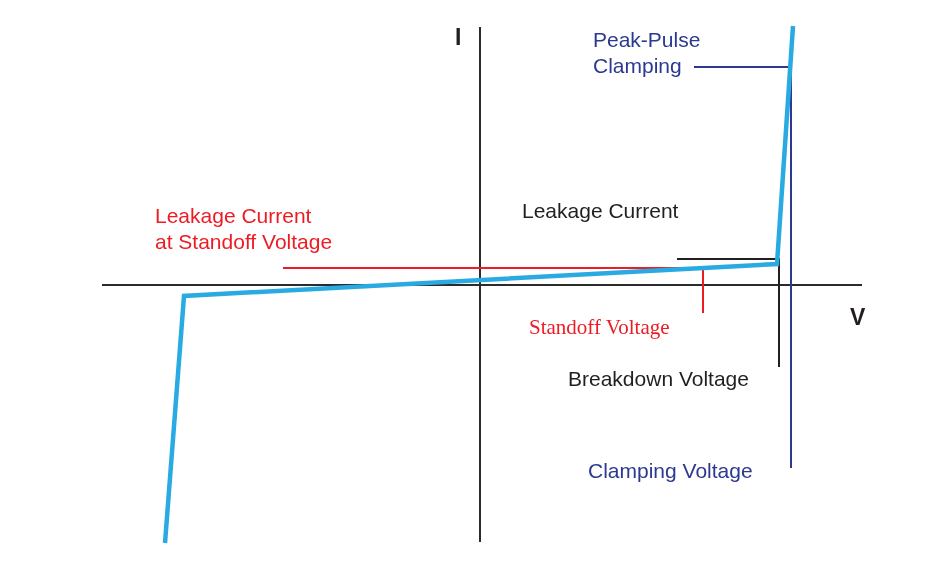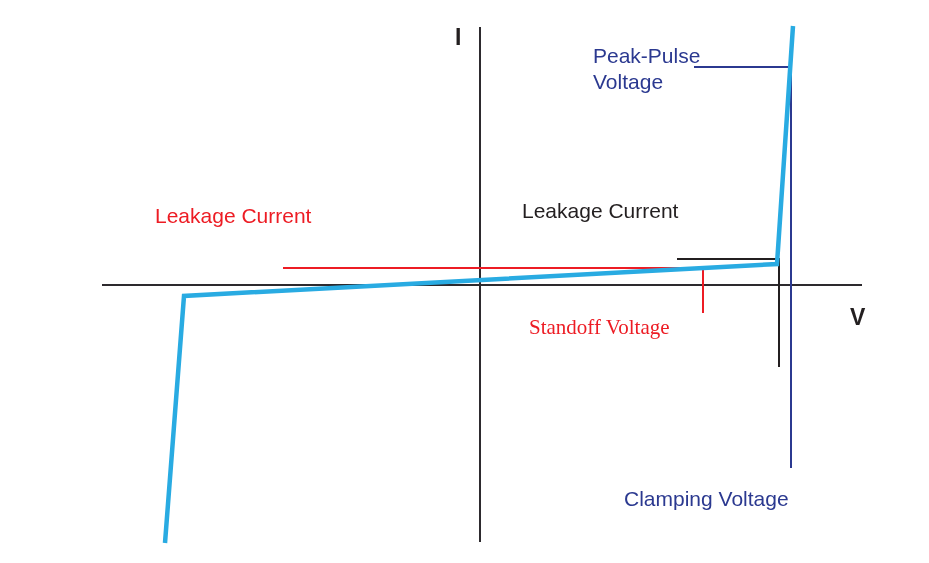--- a/index.html
+++ b/index.html
@@ -53,31 +53,33 @@
     <polyline class="plot-line" stroke-width="2" points="694,67 791,67 791,468" stroke="#2B3990"></polyline>
     <polyline class="plot-line" stroke-width="2" points="283,268 703,268 703,313" stroke="#ED1C24"></polyline>
     <polyline class="plot-line" stroke-width="2" points="677,259 779,259 779,367" stroke="#231F20"></polyline>
 
     <polyline class="plot-line" stroke-width="4.5" stroke-linejoin="miter" stroke-linecap="butt" points="165,543 184,296 777,264 793,26" stroke="#29ABE2"></polyline>
   </svg>
 
   <div class="axis-lbl" style="left:455px; top:24px;">I</div>
   <div class="axis-lbl" style="left:850px; top:304px;">V</div>
 
-  <div class="lbl navy" style="left:593px; top:27px;margin-top:16px;">
+  <div class="lbl navy" style="left:593px; top:27px;">
     <div>Peak-Pulse</div>
-    <div>Voltage</div>
+    <div>Clamping</div>
   </div>
 
   <div class="lbl red" style="left:155px; top:203px;">
     <div>Leakage Current</div>
+    <div>at Standoff Voltage</div>
   </div>
 
   <div class="lbl black" style="left:522px; top:198px;">
     <div>Leakage Current</div>
   </div>
 
   <div class="lbl red" style="left:529px; top:314px;font-family:Liberation Serif, serif;">Standoff Voltage</div>
 
+  <div class="lbl black" style="left:568px; top:366px;">Breakdown Voltage</div>
 
-  <div class="lbl navy" style="left:588px; top:486px;margin-left:36px;">Clamping Voltage</div>
+  <div class="lbl navy" style="left:588px; top:458px;">Clamping Voltage</div>
 
 </div>
 
 </body></html>

